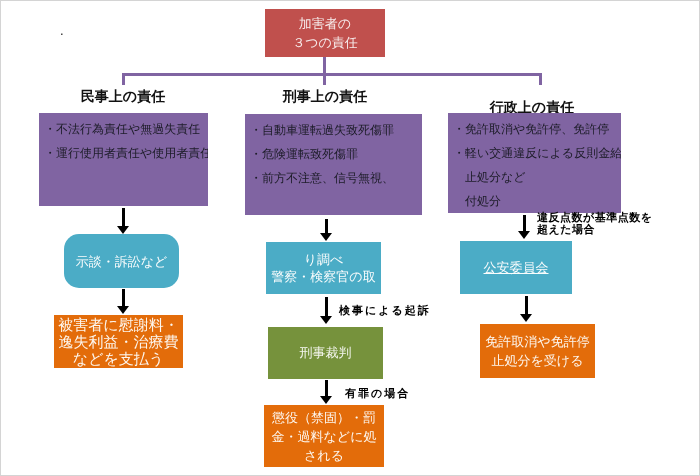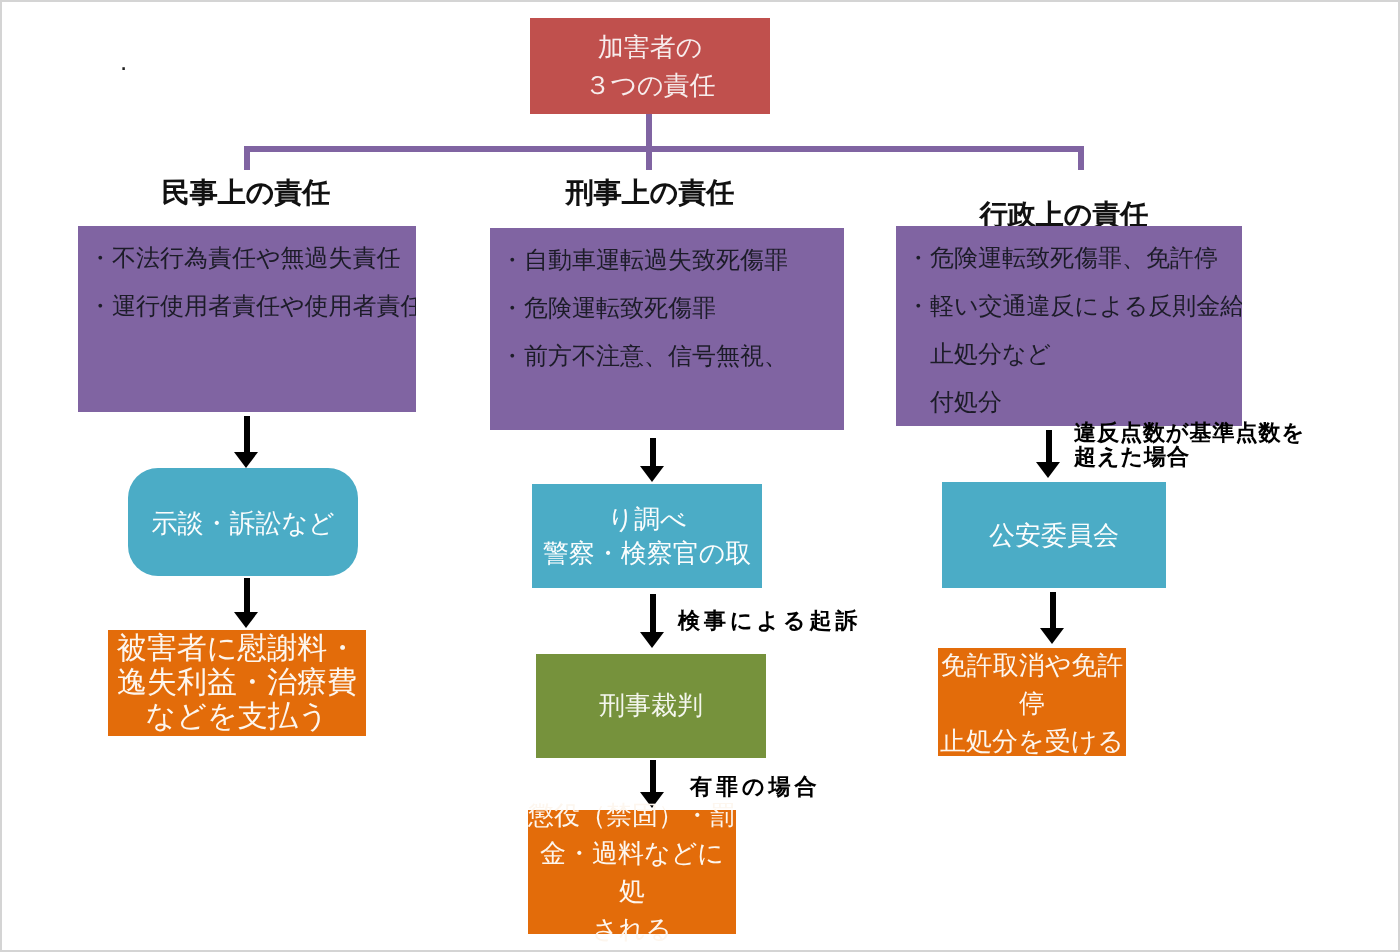--- a/index.html
+++ b/index.html
@@ -80,21 +80,21 @@
   <div class="box cat" style="left:38px; top:112px; width:169px; height:93px;">
     <span class="bl">・不法行為責任や無過失責任</span>
     <span class="bl">・運行使用者責任や使用者責任</span>
   </div>
   <div class="box cat" style="left:244px; top:113px; width:177px; height:101px;">
     <span class="bl">・自動車運転過失致死傷罪</span>
     <span class="bl">・危険運転致死傷罪</span>
     <span class="bl">・前方不注意、信号無視、</span>
   </div>
   <div class="box cat" style="left:447px; top:112px; width:173px; height:100px;">
-    <span class="bl">・危険運転致死傷罪、免許停</span>
+    <span class="bl">・免許取消や免許停、免許停</span>
     <span class="bl">・軽い交通違反による反則金給</span>
     <span class="bl">　止処分など</span>
     <span class="bl">　付処分</span>
   </div>
 
   <div class="arr" style="left:116px; top:207px; height:26px;"></div>
   <div class="box proc" style="left:63px; top:233px; width:115px; height:54px;border-radius:15px;">
     <div>示談・訴訟など</div>
   </div>
   <div class="arr" style="left:116px; top:288px; height:25px;"></div>
@@ -109,33 +109,33 @@
     <div>り調べ</div>
     <div>警察・検察官の取</div>
   </div>
   <div class="arr" style="left:319px; top:296px; height:27px;"></div>
   <div class="albl sp" style="left:338px; top:302px;">検事による起訴</div>
   <div class="box trial" style="left:267px; top:326px; width:115px; height:52px;align-items:center;">
     <div>刑事裁判</div>
   </div>
   <div class="arr" style="left:319px; top:379px; height:24px;"></div>
   <div class="albl sp" style="left:344px; top:385px;">有罪の場合</div>
-  <div class="box out big" style="left:263px; top:404px; width:104px; height:62px;">
+  <div class="box out big" style="left:263px; top:404px; width:120px; height:62px;">
     <div>懲役（禁固）・罰</div>
     <div>金・過料などに処</div>
     <div>される</div>
   </div>
 
   <div class="arr" style="left:517px; top:214px; height:24px;"></div>
   <div class="albl two" style="left:536px; top:210px;">
     <div>違反点数が基準点数を</div>
     <div>超えた場合</div>
   </div>
-  <div class="box proc" style="left:470px; top:240px; width:112px; height:53px;">
+  <div class="box proc" style="left:459px; top:240px; width:112px; height:53px;text-decoration:underline;">
     <div>公安委員会</div>
   </div>
   <div class="arr" style="left:519px; top:295px; height:26px;"></div>
-  <div class="box out big" style="left:468px; top:323px; width:94px; height:54px;">
+  <div class="box out big" style="left:479px; top:323px; width:115px; height:54px;">
     <div>免許取消や免許停</div>
     <div>止処分を受ける</div>
   </div>
 
 </div>
 
 </body></html>

